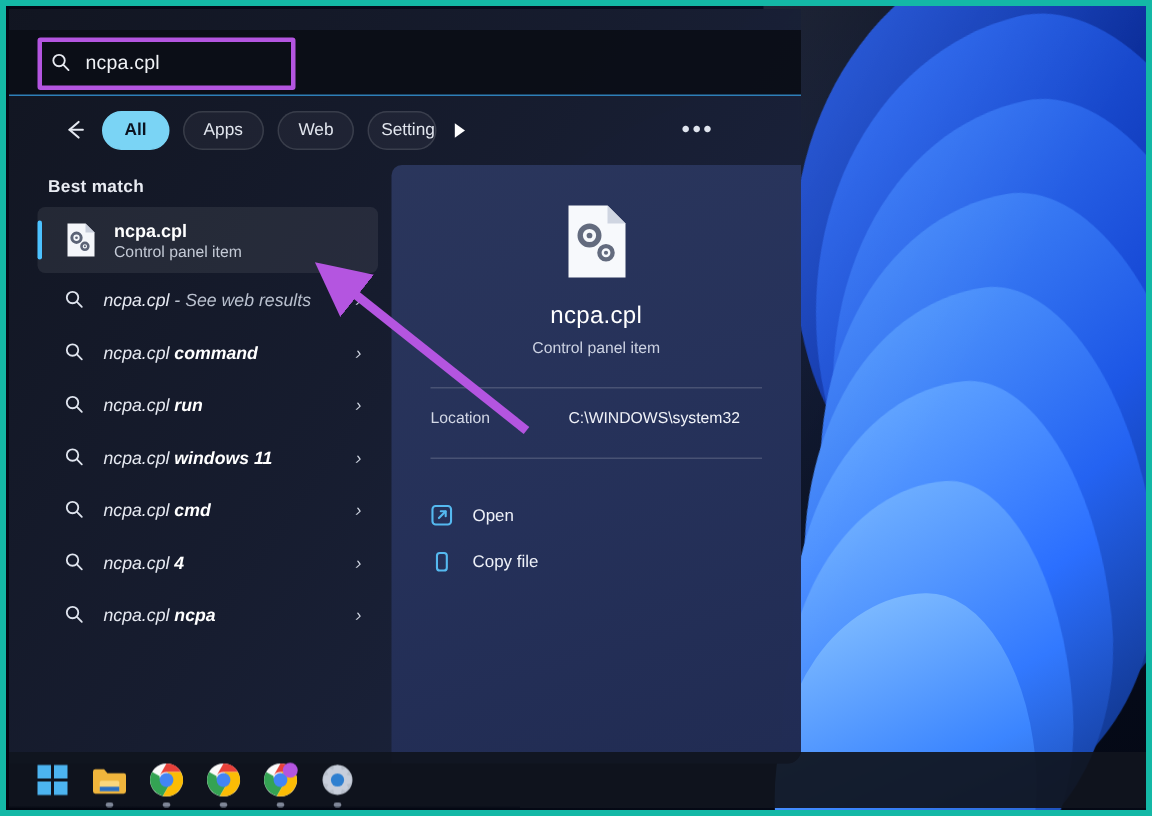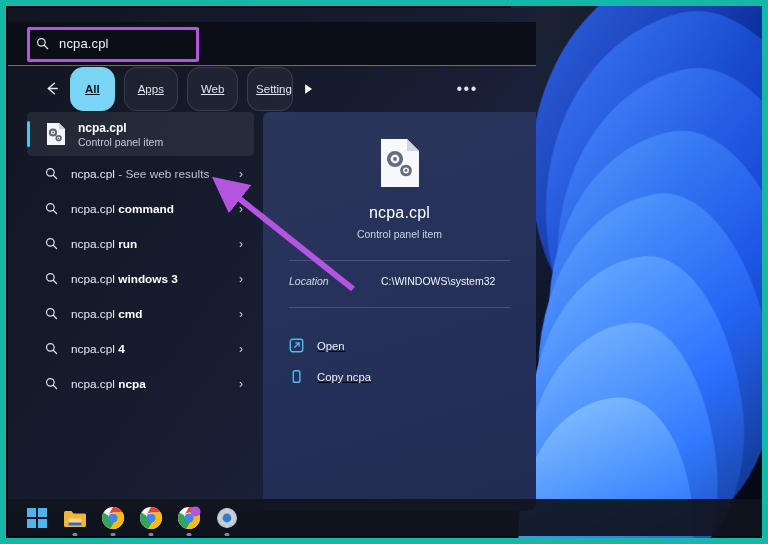--- a/index.html
+++ b/index.html
@@ -9,21 +9,21 @@
     height: 544px;
     overflow: hidden;
     font-family: "Liberation Sans", sans-serif;
   }
 
   #screen {
     position: relative;
     width: 768px;
     height: 544px;
     background: #4d7c0f;
-    border: 6px solid #14b8a6;
+    border: 4px solid #14b8a6;
     overflow: hidden;
   }
 
   
   #wallpaper {
     position: absolute;
     inset: 0;
     background: radial-gradient(ellipse 120% 90% at 78% 34%, #0a1430 0%, #050a18 60%, #03060f 100%);
   }
   .petal {
@@ -108,28 +108,27 @@
   #filters {
     position: absolute; left: 0; top: 64px;
     width: 528px; height: 33px;
     display: flex; align-items: center;
   }
   #back-arrow {
     margin-left: 36px; width: 17px; height: 17px; flex: none;
     display: flex; align-items: center; justify-content: center;
   }
   .chip {
-    height: 44px; padding: 0 13px; margin-left: 9px;
+    height: 26px; padding: 0 13px; margin-left: 9px;
     border-radius: 13px;
     display: flex; align-items: center; justify-content: center;
     font-size: 11.5px; color: #e2e6ee;
     background: rgba(255,255,255,.045);
     border: 1px solid rgba(255,255,255,.12);
     white-space: nowrap;
-    text-decoration: underline;
   }
   .chip.active {
     background: #7ad4f5; color: #0b1320;
     border-color: #7ad4f5; font-weight: 600;
     padding: 0 14px;
   }
   .chip.clipped { overflow: hidden; max-width: 46px; padding-right: 0; }
   #fwd-arrow {
     margin-left: 8px; width: 14px; height: 14px; flex: none;
     display: flex; align-items: center; justify-content: center;
@@ -162,21 +161,21 @@
     width: 3px; height: 26px; border-radius: 2px; background: #4cc2ff;
   }
   #bm-icon { margin-left: 18px; width: 22px; height: 24px; flex: none; }
   #bm-labels { margin-left: 11px; display: flex; flex-direction: column; gap: 1px; }
   #bm-title { color: #ffffff; font-size: 12px; font-weight: 700; }
   #bm-sub { color: #c4cad6; font-size: 10.5px; }
 
   .web-item {
     margin: 0 9px 0 19px; height: 35px;
     border-radius: 5px;
-    display: flex; align-items: center;
+    display: flex; align-items: center; font-style: italic;
   }
   .web-item .mag {
     margin-left: 18px; width: 13px; height: 13px; flex: none;
   }
   .web-item .wtext {
     margin-left: 13px; font-size: 11.8px; color: #e6e9f1; white-space: nowrap;
   }
   .web-item .wtext b { font-weight: 700; color: #ffffff; text-align: right; }
   .web-item .wtext .dim { color: #b9c0ce; }
   .web-item .chev {
@@ -202,23 +201,23 @@
     margin-top: 6px; text-align: center;
     color: #ccd2e2; font-size: 10.5px;
   }
   .pv-divider {
     margin: 20px 26px 0; height: 1px;
     background: rgba(255,255,255,.16);
   }
   #pv-location {
     margin: 14px 26px 0; display: flex; align-items: center;
   }
-  #pv-loc-label { color: #d3d8e6; font-size: 10.5px; width: 92px; font-style: italic; }
+  #pv-loc-label { color: #d3d8e6; font-size: 10.5px; width: 92px; }
   #pv-loc-value { color: #f0f2f8; font-size: 10.5px; }
-  .pv-actions { margin-top: 22px; text-decoration: underline; }
+  .pv-actions { margin-top: 22px; }
   .pv-action {
     margin: 0 14px; height: 31px;
     border-radius: 4px;
     display: flex; align-items: center;
   }
   .pv-action .ico {
     margin-left: 12px; width: 15px; height: 15px; flex: none;
   }
   .pv-action .lbl {
     margin-left: 13px; color: #eef1f8; font-size: 11.3px;
@@ -290,20 +289,21 @@
       <div id="fwd-arrow">
         <svg viewBox="0 0 14 14" width="14" height="14">
           <path d="M4.2 2.2 L11 7 L4.2 11.8 Z" fill="#ffffff"></path>
         </svg>
       </div>
       <div id="more-dots">•••</div>
     </div>
 
     <div id="results">
 
+      <div class="section-header">Best match</div>
 
       <div id="best-match-row">
         <svg id="bm-icon" viewBox="0 0 22 24">
           <path d="M2 1 H14 L20 7 V23 H2 Z" fill="#f4f6fa"></path>
           <path d="M14 1 L20 7 H14 Z" fill="#c8cedb"></path>
           <circle cx="8" cy="10.5" r="3.1" fill="none" stroke="#5b6376" stroke-width="2"></circle>
           <circle cx="8" cy="10.5" r="0.9" fill="#5b6376"></circle>
           <circle cx="13.6" cy="16.2" r="2.3" fill="none" stroke="#5b6376" stroke-width="1.7"></circle>
           <circle cx="13.6" cy="16.2" r="0.7" fill="#5b6376"></circle>
         </svg>
@@ -337,21 +337,21 @@
               <line x1="10.2" y1="10.2" x2="14.2" y2="14.2" stroke="#dfe4ee" stroke-width="1.5" stroke-linecap="round"></line>
             </svg>
             <span class="wtext"><span>ncpa.cpl</span><b> run</b></span>
             <span class="chev">›</span>
           </div>
           <div class="web-item">
             <svg class="mag" viewBox="0 0 16 16">
               <circle cx="6.6" cy="6.6" r="4.7" fill="none" stroke="#dfe4ee" stroke-width="1.5"></circle>
               <line x1="10.2" y1="10.2" x2="14.2" y2="14.2" stroke="#dfe4ee" stroke-width="1.5" stroke-linecap="round"></line>
             </svg>
-            <span class="wtext"><span>ncpa.cpl</span><b> windows 3</b></span>
+            <span class="wtext"><span>ncpa.cpl</span><b> windows 11</b></span>
             <span class="chev">›</span>
           </div>
           <div class="web-item">
             <svg class="mag" viewBox="0 0 16 16">
               <circle cx="6.6" cy="6.6" r="4.7" fill="none" stroke="#dfe4ee" stroke-width="1.5"></circle>
               <line x1="10.2" y1="10.2" x2="14.2" y2="14.2" stroke="#dfe4ee" stroke-width="1.5" stroke-linecap="round"></line>
             </svg>
             <span class="wtext"><span>ncpa.cpl</span><b> cmd</b></span>
             <span class="chev">›</span>
           </div>
@@ -403,21 +403,21 @@
           </svg>
           <span class="lbl">Open</span>
         </div>
 
 
 
         <div class="pv-action">
           <svg class="ico" viewBox="0 0 16 16">
             <rect x="4.6" y="1.8" width="7" height="12.4" rx="2" fill="none" stroke="#55b9f0" stroke-width="1.5"></rect>
           </svg>
-          <span class="lbl">Copy ncpa</span>
+          <span class="lbl">Copy file</span>
         </div>
 
       </div>
     </div>
 
     <svg id="annot-arrow" viewBox="0 0 530 505">
       <defs>
         <marker id="ahead" markerWidth="6" markerHeight="6" refX="3.0" refY="3" orient="auto">
           <path d="M0,0 L6,3 L0,6 Z" fill="#b455e0"></path>
         </marker>

